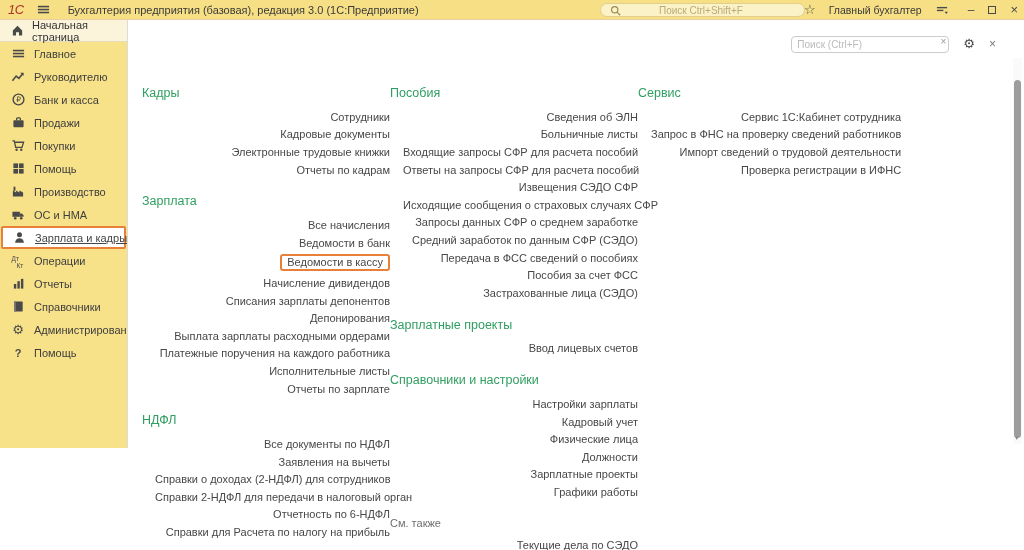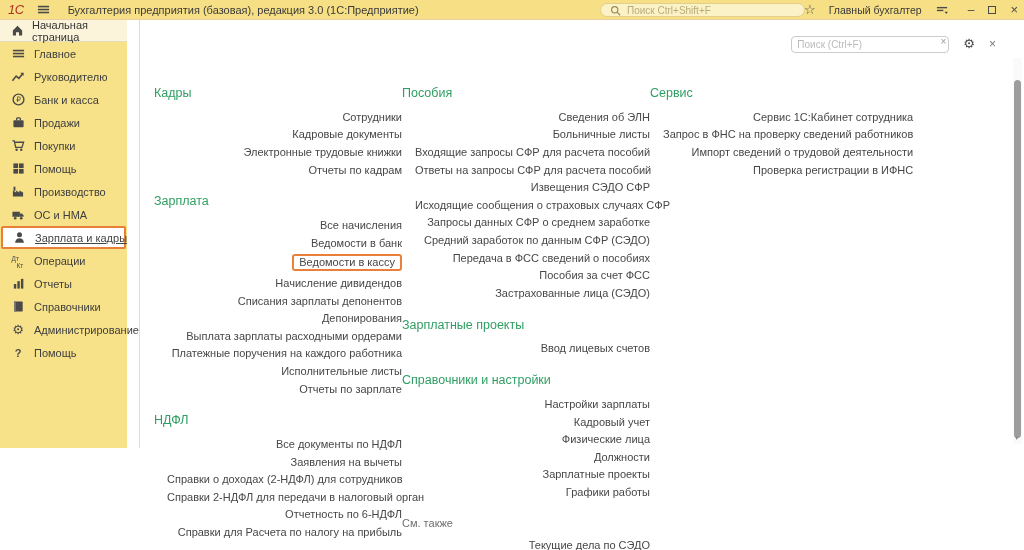--- a/index.html
+++ b/index.html
@@ -17,30 +17,30 @@
   .logo { color:#b23228; font-weight:normal; font-style:italic; font-size:13px; letter-spacing:-0.5px; }
   .burger { margin-left:12px; display:flex; align-items:center; }
   .tb-title { font-size:11px; color:#3a3a3a; margin-left:16px; white-space:nowrap; }
   .tb-search {
     position:absolute; left:600px; top:3px; width:205px; height:14px;
     background:#fbf2c8; border:1px solid #e2cf8a; border-radius:7px;
     display:flex; align-items:center; padding:0 6px; gap:4px;
   }
   .tb-search input {
     border:none; background:transparent; outline:none; width:100%;
-    font-size:10px; color:#555; font-family:inherit;
+    font-size:10px; color:#555; font-family:inherit;margin-left:32px;
   }
   .tb-search input::placeholder { color:#b9ab79; }
   .tb-right { margin-left:auto; display:flex; align-items:center; gap:13px; }
   .tb-user { font-size:10.5px; color:#3a3a3a; white-space:nowrap; }
   .tb-ic { display:flex; align-items:center; cursor:default; }
   .wc-max { display:inline-block; width:8px; height:8px; border:1.5px solid #4a4a4a; }
   .wc-txt { font-size:12px; color:#4a4a4a; line-height:1; }
   
-  .app-body { display:flex; height:428px;gap:12px; }
+  .app-body { display:flex; height:428px; }
   .sidebar { width:127px; background:#f7e189; flex:none; }
   .home-row {
     height:22px; background:#fbf4da; border-bottom:1px solid #e6ddbd;
     display:flex; align-items:center; gap:7px; padding-left:9px;
     font-size:11px; color:#333; cursor:pointer;
   }
   .side-item {
     height:23px; display:flex; align-items:center; gap:8px;
     padding-left:10px; font-size:11px; color:#3e3e3e; cursor:pointer; white-space:nowrap;
   }

